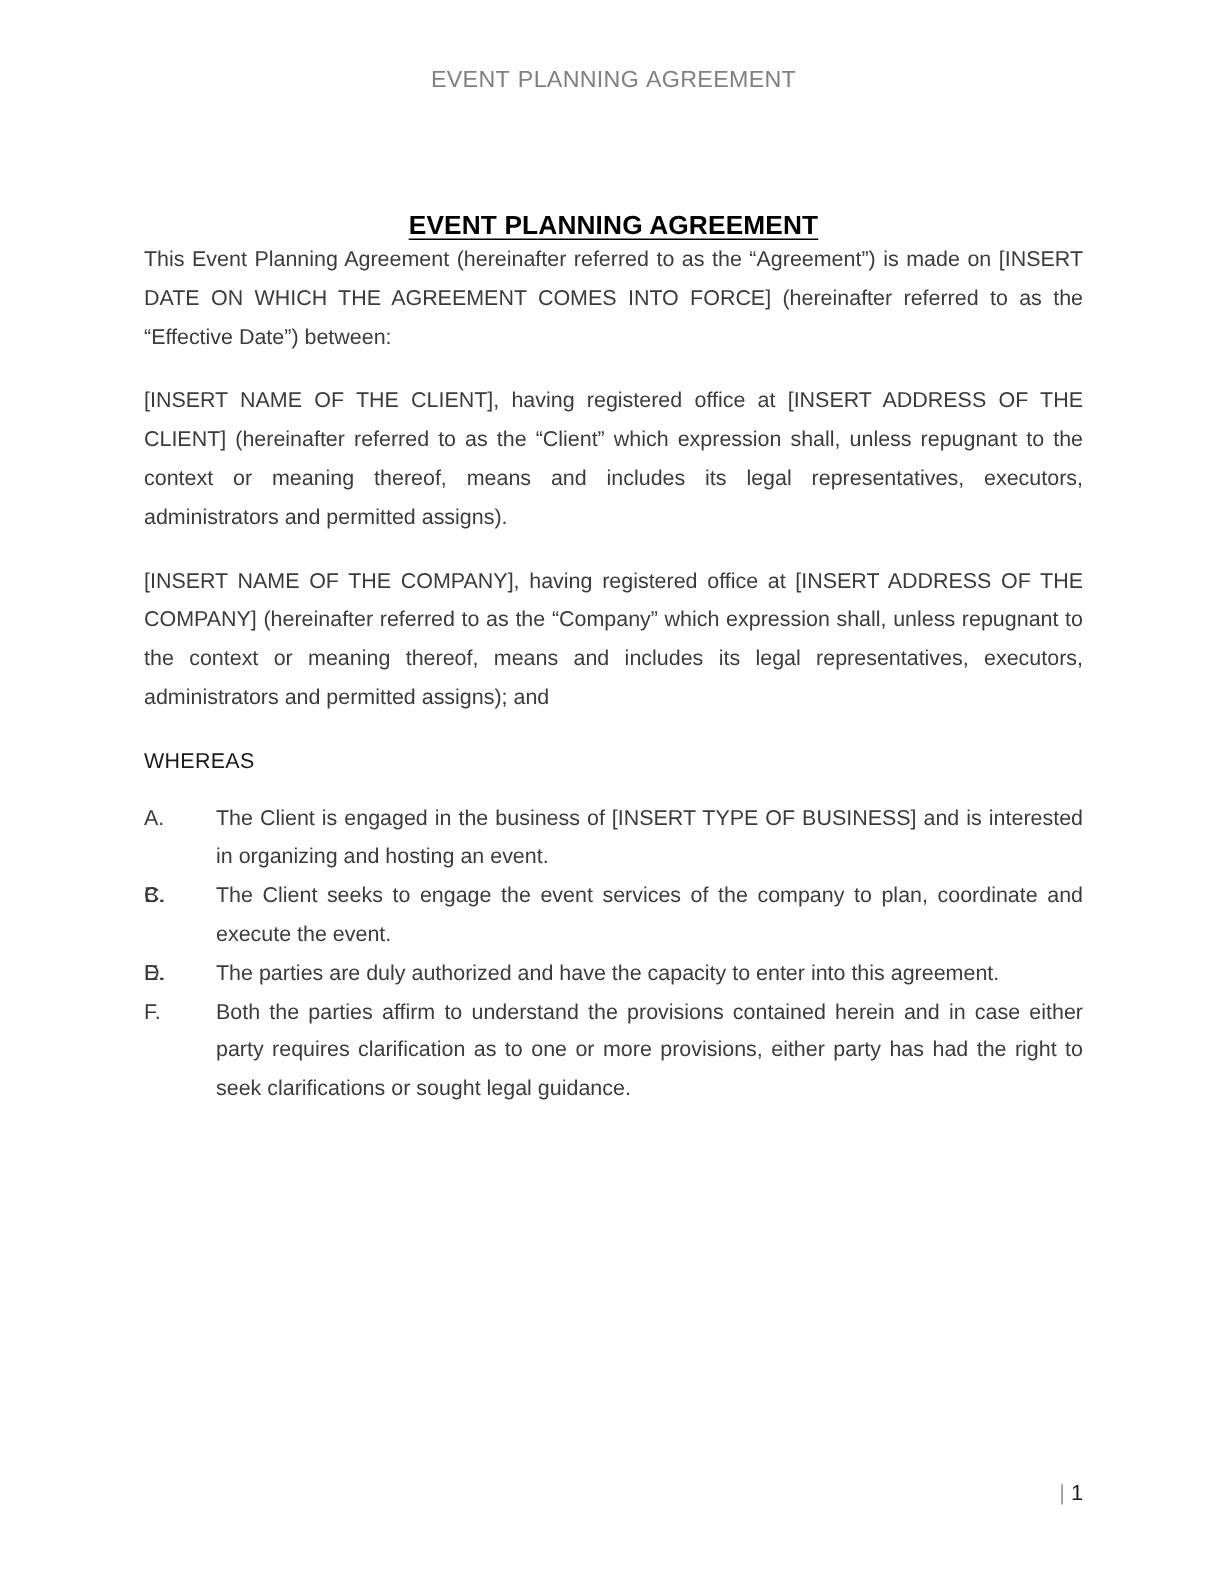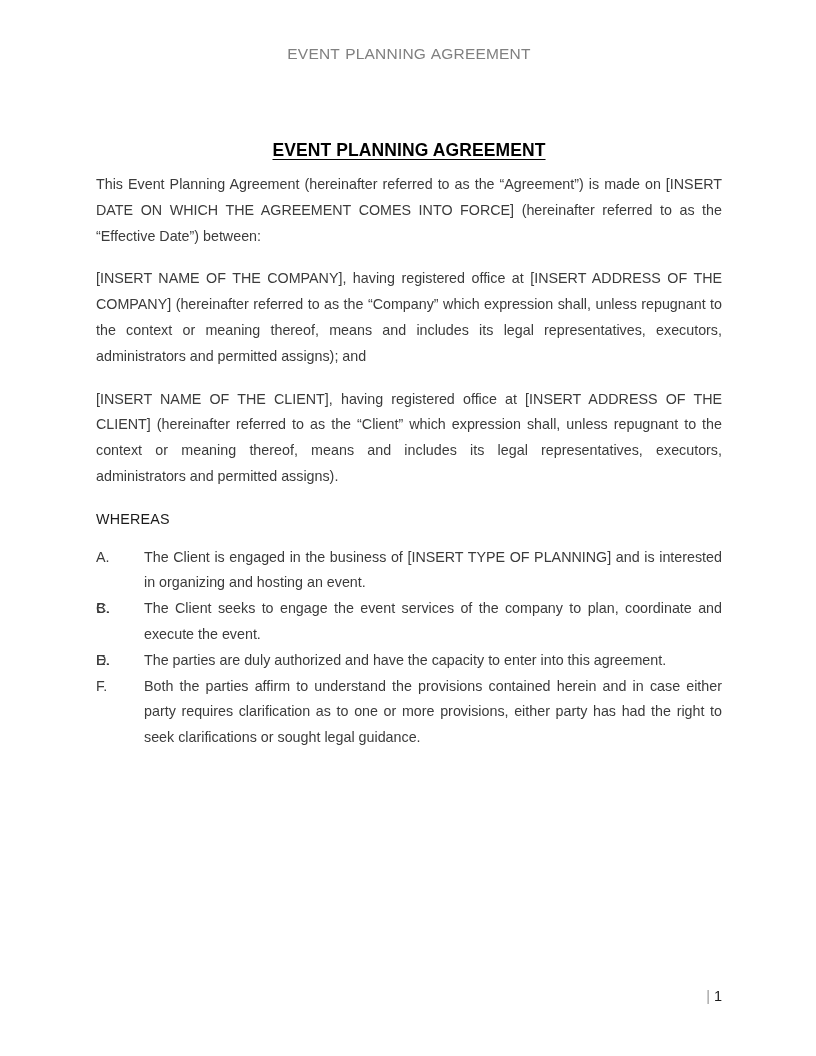--- a/index.html
+++ b/index.html
@@ -51,21 +51,21 @@
     color: #000000;
     text-decoration: underline;
     text-underline-offset: 3px;
     letter-spacing: 0.1px;
   }
 
   
   .body-region {
     position: absolute;
     left: 96px;
-    top: 172px;
+    top: 161px;
     width: 626px;
   }
 
   p.para {
     margin: 0 0 17px 0;
     text-align: justify;
     text-justify: inter-word;
     font-size: 14.3px;
     line-height: 25.8px;
     color: #3b3b3b;
@@ -128,31 +128,31 @@
 <div class="page">
 
   <div class="doc-header">EVENT PLANNING AGREEMENT</div>
 
   <h1 class="doc-title">EVENT PLANNING AGREEMENT</h1>
 
   <div class="body-region">
 
     <p class="para">This Event Planning Agreement (hereinafter referred to as the “Agreement”) is made on [INSERT DATE ON WHICH THE AGREEMENT COMES INTO FORCE] (hereinafter referred to as the “Effective Date”) between:</p>
 
+    <p class="para">[INSERT NAME OF THE CLIENT], having registered office at [INSERT ADDRESS OF THE CLIENT] (hereinafter referred to as the “Client” which expression shall, unless repugnant to the context or meaning thereof, means and includes its legal representatives, executors, administrators and permitted assigns).</p>
+
     <p class="para">[INSERT NAME OF THE COMPANY], having registered office at [INSERT ADDRESS OF THE COMPANY] (hereinafter referred to as the “Company” which expression shall, unless repugnant to the context or meaning thereof, means and includes its legal representatives, executors, administrators and permitted assigns); and</p>
-
-    <p class="para">[INSERT NAME OF THE CLIENT], having registered office at [INSERT ADDRESS OF THE CLIENT] (hereinafter referred to as the “Client” which expression shall, unless repugnant to the context or meaning thereof, means and includes its legal representatives, executors, administrators and permitted assigns).</p>
 
 
     <p class="heading-whereas">WHEREAS</p>
 
     <ol class="lettered-list">
       <li>
         <span class="marker">A.</span>
-        <span class="item-text">The Client is engaged in the business of [INSERT TYPE OF PLANNING] and is interested in organizing and hosting an event.</span>
+        <span class="item-text">The Client is engaged in the business of [INSERT TYPE OF BUSINESS] and is interested in organizing and hosting an event.</span>
       </li>
       <li>
         <span class="marker">B.</span>
       </li>
       <li>
         <span class="marker">C.</span>
         <span class="item-text">The Client seeks to engage the event services of the company to plan, coordinate and execute the event.</span>
       </li>
       <li>
         <span class="marker">D.</span>

